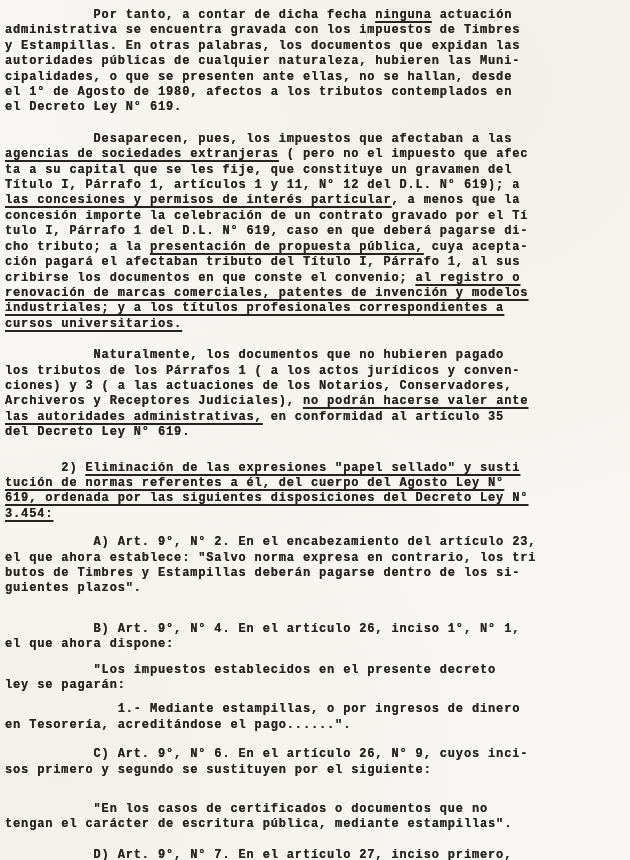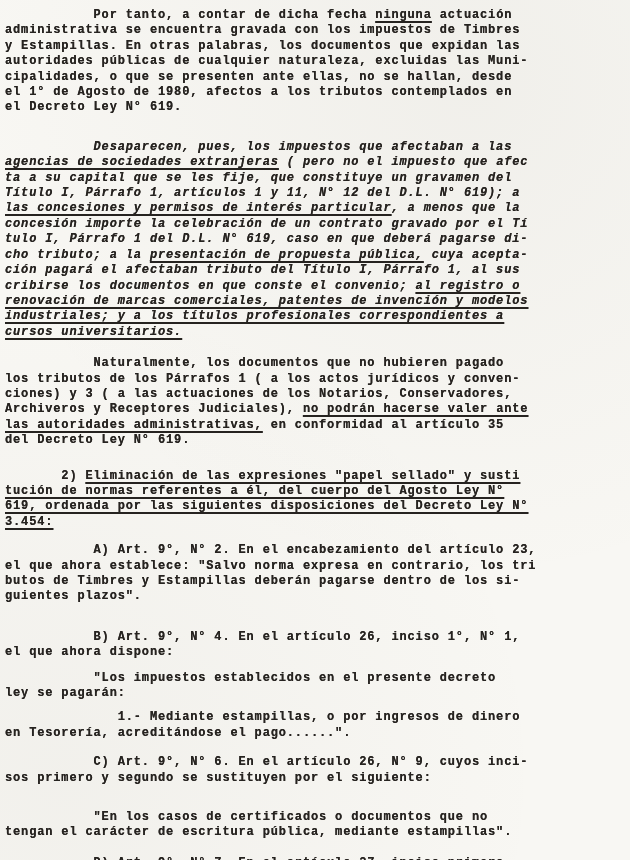--- a/index.html
+++ b/index.html
@@ -9,21 +9,21 @@
       radial-gradient(circle at 75% 10%, rgba(120,115,100,0.06), rgba(0,0,0,0) 55%),
       radial-gradient(circle at 10% 90%, rgba(120,115,100,0.05), rgba(0,0,0,0) 50%),
       #f8f7f3;
     color: #262320;
     font-family: "Liberation Mono", "DejaVu Sans Mono", monospace;
     font-weight: 700;
   }
   .doc { padding: 8px 0 0 5px; }
   .block { }
   .block:nth-child(1)  { margin-top: 0; }
-  .block:nth-child(2)  { margin-top: 24px; font-style: italic; }
+  .block:nth-child(2)  { margin-top: 16px; }
   .block:nth-child(3)  { margin-top: 16px; }
   .block:nth-child(4)  { margin-top: 20px; font-family: Liberation Mono, monospace; }
   .block:nth-child(5)  { margin-top: 13px; }
   .block:nth-child(6)  { margin-top: 25px; }
   .block:nth-child(7)  { margin-top: 10px; }
   .block:nth-child(8)  { margin-top: 9px; }
   .block:nth-child(9)  { margin-top: 14px; }
   .block:nth-child(10) { margin-top: 24px; }
   .block:nth-child(11) { margin-top: 15px; }
   .line {
@@ -41,21 +41,21 @@
 </style>
 </head>
 <body>
 
 <div class="doc">
   <div id="document-body">
       <div class="block">
         <div class="line"><span>           Por tanto, a contar de dicha fecha </span><span class="u">ninguna</span><span> actuación</span></div>
         <div class="line"><span>administrativa se encuentra gravada con los impuestos de Timbres</span></div>
         <div class="line"><span>y Estampillas. En otras palabras, los documentos que expidan las</span></div>
-        <div class="line"><span>autoridades públicas de cualquier naturaleza, excluidas las Muni-</span></div>
+        <div class="line"><span>autoridades públicas de cualquier naturaleza, hubieren las Muni-</span></div>
         <div class="line"><span>cipalidades, o que se presenten ante ellas, no se hallan, desde</span></div>
         <div class="line"><span>el 1° de Agosto de 1980, afectos a los tributos contemplados en</span></div>
         <div class="line"><span>el Decreto Ley N° 619.</span></div>
       </div>
       <div class="block">
         <div class="line"><span>           Desaparecen, pues, los impuestos que afectaban a las</span></div>
         <div class="line"><span class="u">agencias de sociedades extranjeras</span><span> ( pero no el impuesto que afec</span></div>
         <div class="line"><span>ta a su capital que se les fije, que constituye un gravamen del</span></div>
         <div class="line"><span>Título I, Párrafo 1, artículos 1 y 11, N° 12 del D.L. N° 619); a</span></div>
         <div class="line"><span class="u">las concesiones y permisos de interés particular</span><span>, a menos que la</span></div>

